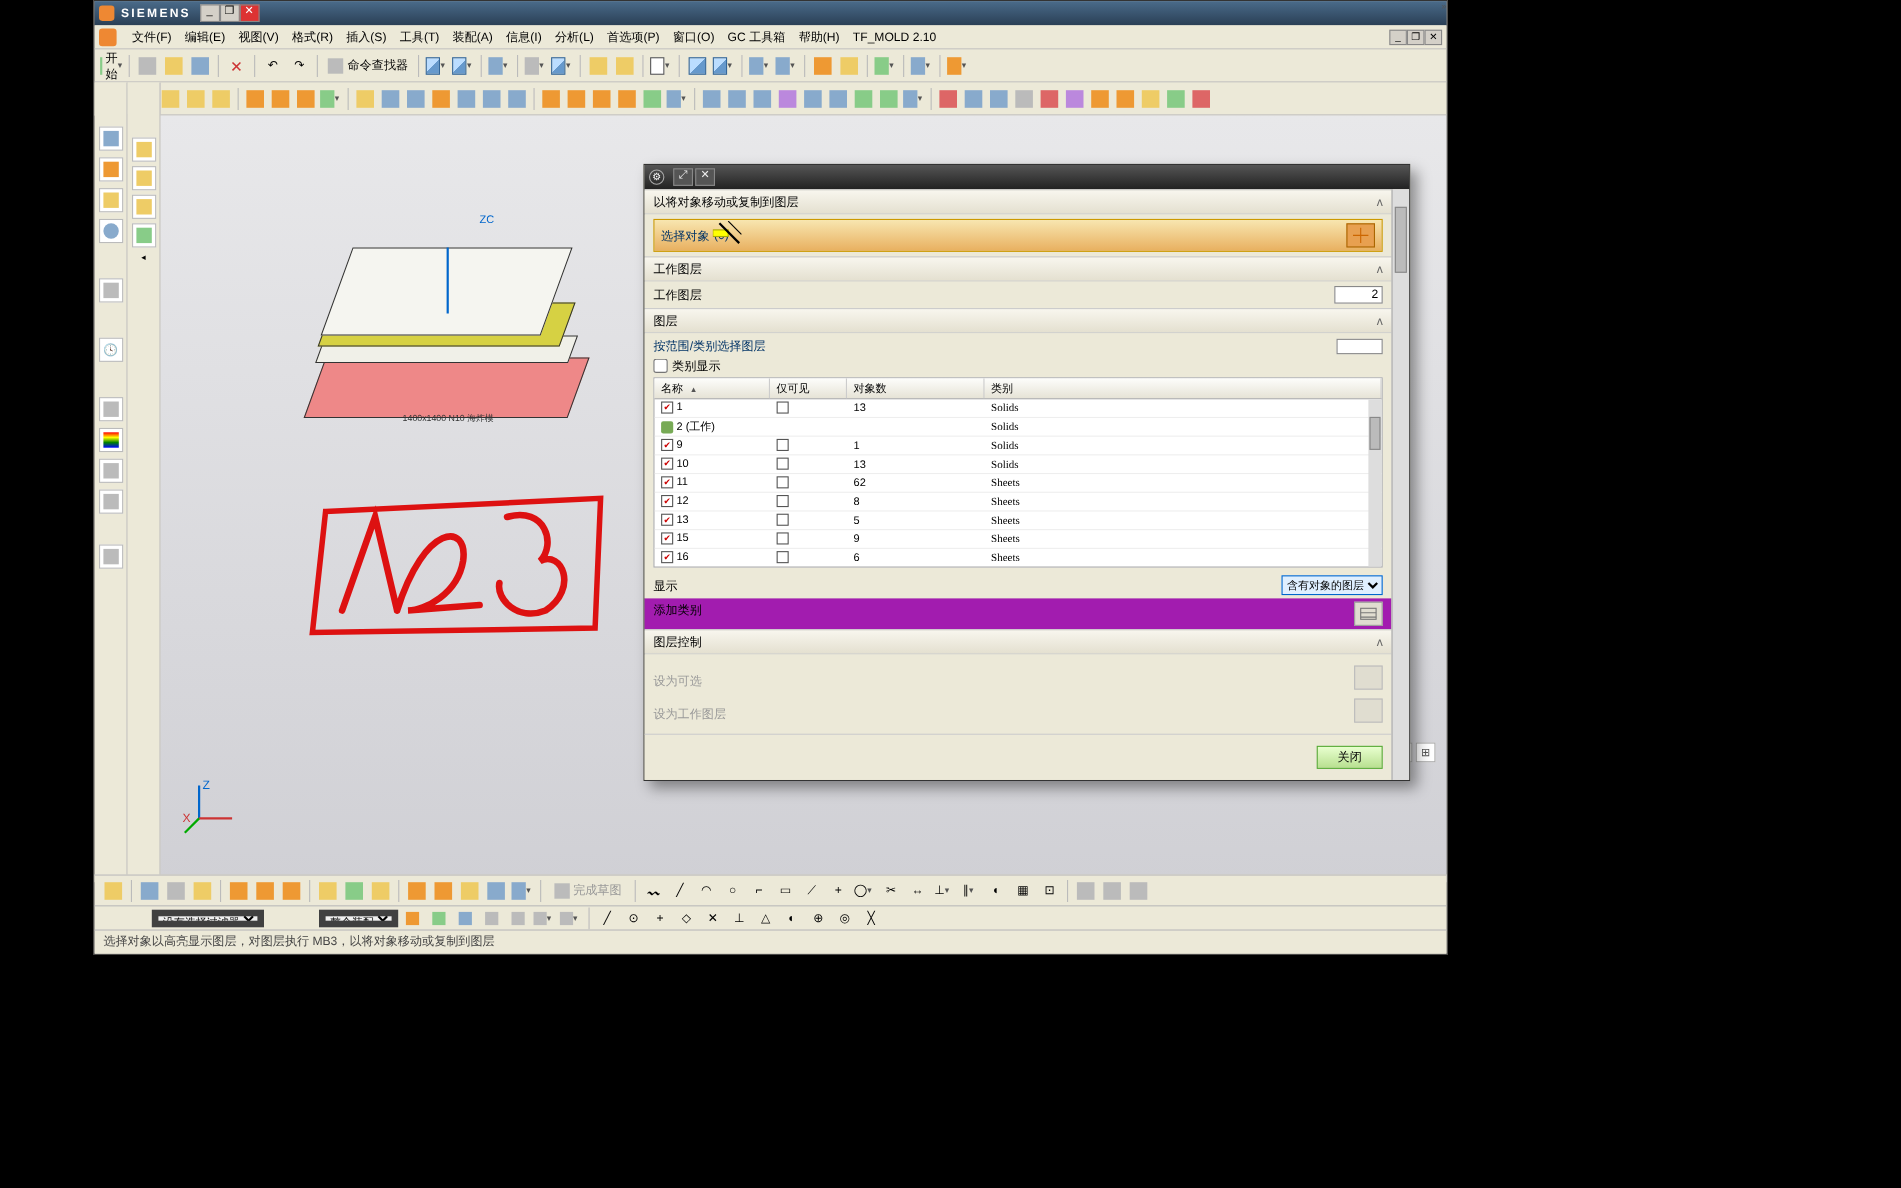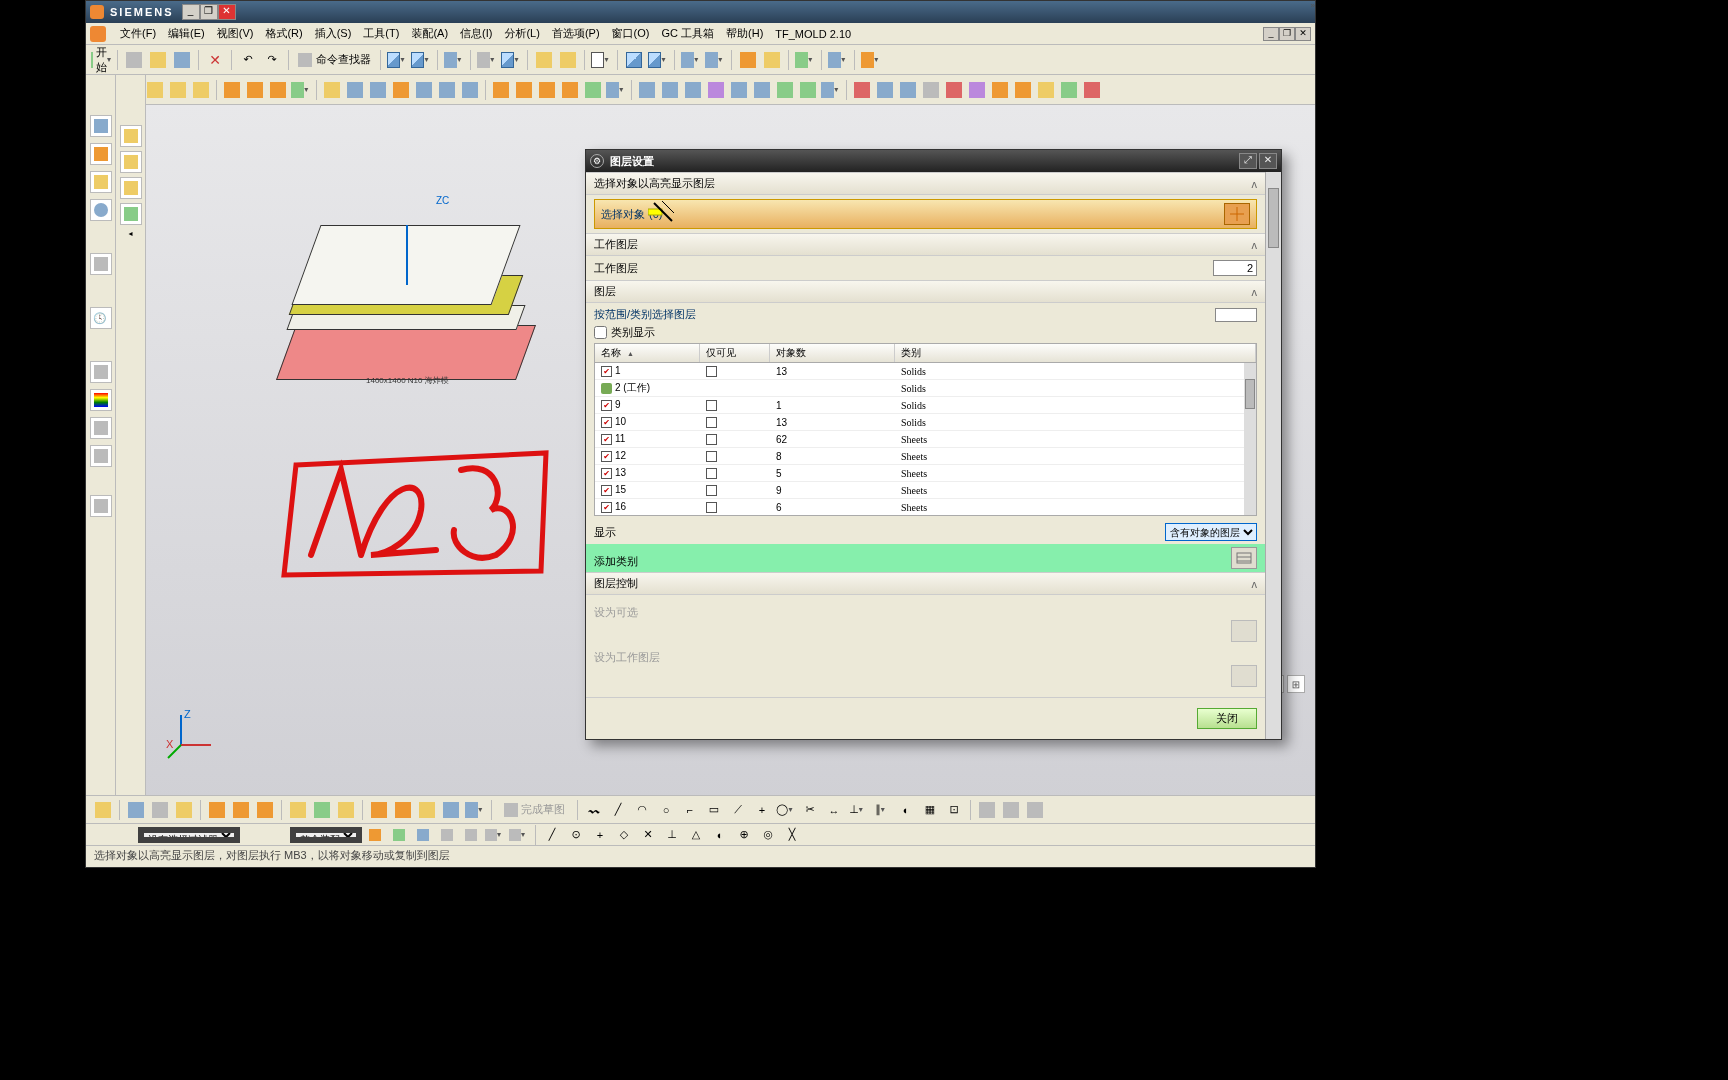--- a/index.html
+++ b/index.html
@@ -105,25 +105,25 @@
 .tr { display:flex; align-items:center; height:17px; border-bottom:1px solid #eee; }
 .tr .td { padding:0 6px; font-size:10px; }
 .td .cb { width:11px; height:11px; border:1px solid #555; display:inline-flex; align-items:center; justify-content:center; margin-right:3px; vertical-align:middle; background:#fff; }
 .td .cb.ck::after { content:"✔"; font-size:8px; color:#c00; }
 .td .wk { width:11px; height:11px; display:inline-block; background:#7a5; border-radius:2px; margin-right:3px; vertical-align:middle; }
 .tbl-vsb { position:absolute; right:0; top:0; bottom:0; width:12px; background:#ddd; }
 .tbl-vsb .th2 { width:10px; height:30px; background:#bbb; border:1px solid #888; margin:16px 1px 0; }
 
 .show-row { display:flex; align-items:center; padding:3px 8px; background:#ece9d8; }
 .show-row select { margin-left:auto; height:18px; border:1px solid #06c; background:#dfefff; font-size:10px; }
-.addcat-row { display:flex; align-items:flex-end; padding:3px 8px; background:#86efac; }
+.addcat-row { display:flex; align-items:flex-start; padding:3px 8px; background:#a21caf; }
 .addcat-row .btn-ic { margin-left:auto; width:26px; height:22px; border:1px solid #999; background:#e0ddd0; display:flex; align-items:center; justify-content:center; cursor:pointer; }
 
 .ctrl-body { padding:6px 8px; background:#ece9d8; }
-.ctrl-row { display:flex; align-items:flex-start; color:#999; padding:4px 0;flex-direction:column; }
+.ctrl-row { display:flex; align-items:flex-end; color:#999; padding:4px 0; }
 .ctrl-row .btn-ic { margin-left:auto; width:26px; height:22px; border:1px solid #bbb; background:#e0ddd0; }
 
 .dlg-foot { padding:10px 8px; text-align:right; background:#ece9d8; border-top:1px solid #ccc; }
 .dlg-foot button { padding:2px 18px; background:linear-gradient(#e8ffcf,#b8e090); border:1px solid #5a3; cursor:pointer; font-size:11px; }
 
 
 .botbar1 { position:absolute; left:0; right:0; bottom:44px; height:28px; background:#ece9d8; border-top:1px solid #bbb; display:flex; align-items:center; padding:0 6px; gap:2px; }
 .botbar2 { position:absolute; left:0; right:0; bottom:22px; height:22px; background:#ece9d8; border-top:1px solid #bbb; display:flex; align-items:center; padding:0 4px; gap:2px; }
 .botbar2 select { height:16px; font-size:10px; border:6px solid #404040;margin-left:48px; }
 .statusbar { position:absolute; left:0; right:0; bottom:0; height:22px; background:#ece9d8; border-top:1px solid #bbb; padding:2px 8px; color:#444; font-size:10px; overflow:hidden; }
@@ -512,29 +512,28 @@
       <span class="ib">🖮</span>
       <span class="ib">✂</span>
       <span class="ib">👕</span>
       <span class="ib">⊞</span>
     </div>
   </div>
 
   <div class="dialog">
     <div class="dlg-title">
       <span class="gear">⚙</span>
-      <span class="txt">图层设置</span>
       <span class="dbtn">⤢</span>
       <span class="dbtn">✕</span>
     </div>
     <div class="dlg-body">
       <div class="dlg-main">
 
         <div class="sect-hdr">
-          <span>选择对象以高亮显示图层</span>
+          <span>以将对象移动或复制到图层</span>
           <span class="coll">ʌ</span>
         </div>
         <div class="sect-body">
           <div class="sel-row">
             <span class="lbl">选择对象</span>
             <span class="cnt">(0)</span>
             <span class="pick">
               <svg width="16" height="16">
                   <line x1="8" y1="1" x2="8" y2="15" stroke="#c60"></line>
                   <line x1="1" y1="8" x2="15" y2="8" stroke="#c60"></line>

